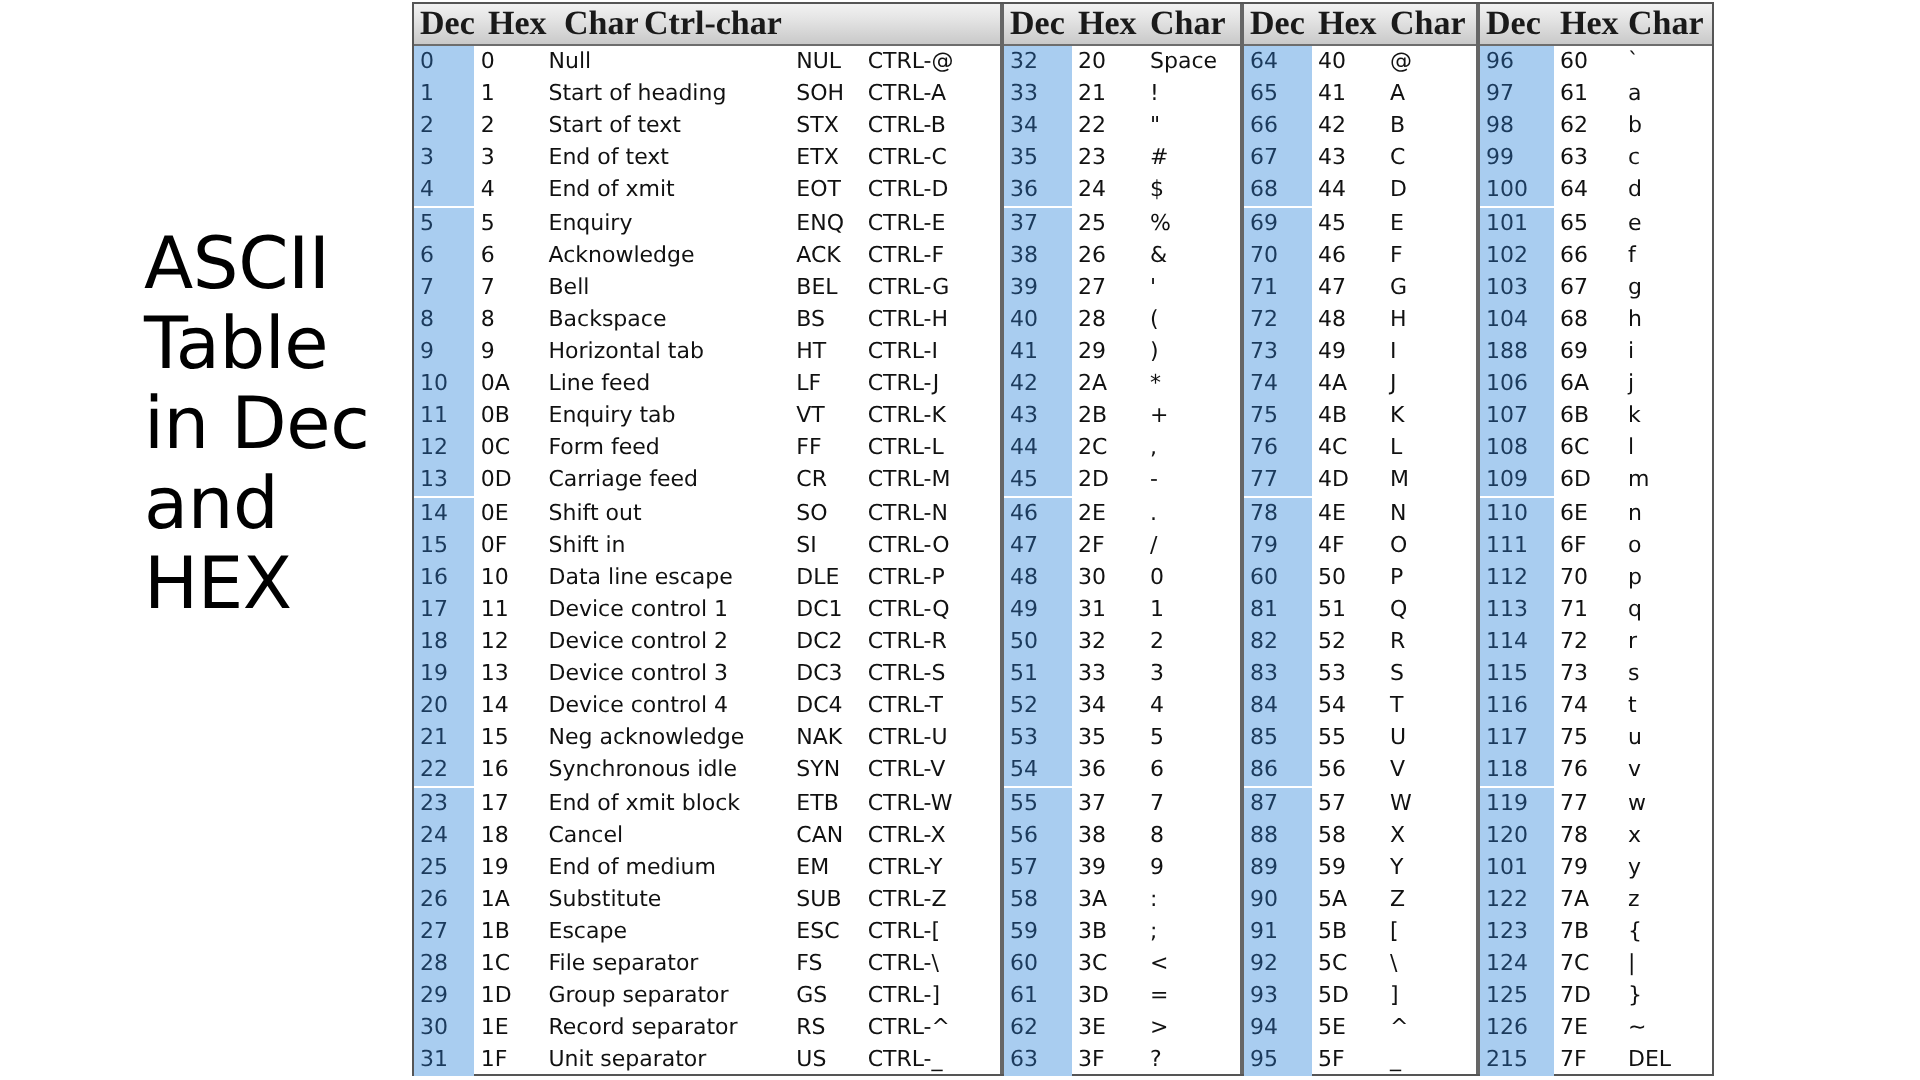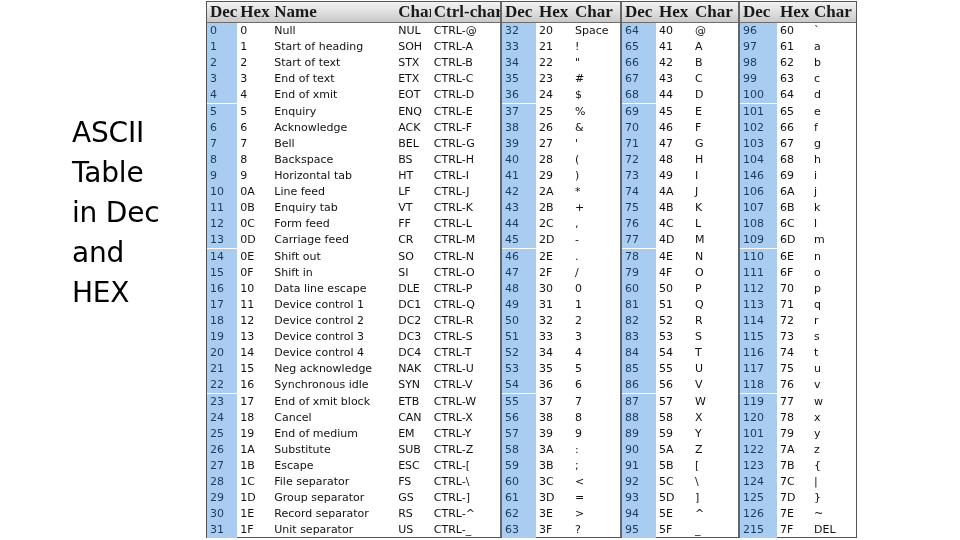--- a/index.html
+++ b/index.html
@@ -14,21 +14,21 @@
     font-family: "Liberation Sans", sans-serif;
     position: relative;
   }
 
   
   #title-block {
     position: absolute;
     left: 72px;
     top: 113px;
     width: 130px;
-    font-size: 28px;
+    font-size: 36px;
     line-height: 40px;
     color: #000000;
     font-family: "DejaVu Sans", sans-serif;
     font-weight: 400;
     letter-spacing: -0.2px;
     white-space: pre-line;
   }
 
   
   #ascii-table {
@@ -142,21 +142,20 @@
 Table
 in Dec
 and
 HEX</div>
 
 <div id="ascii-table">
     <div class="block b1">
       <div class="block-head">
         <div class="cell c-dec">Dec</div>
         <div class="cell c-hex">Hex</div>
-        <div class="cell c-name">Name</div>
         <div class="cell c-char">Char</div>
         <div class="cell c-ctrl">Ctrl-char</div>
       </div>
       <div class="block-body">
         <div class="row">
           <div class="cell c-dec">0</div>
           <div class="cell c-hex">0</div>
           <div class="cell c-name">Null</div>
           <div class="cell c-char">NUL</div>
           <div class="cell c-ctrl">CTRL-@</div>
@@ -764,21 +763,21 @@
           <div class="cell c-dec">103</div>
           <div class="cell c-hex">67</div>
           <div class="cell c-char">g</div>
         </div>
         <div class="row">
           <div class="cell c-dec">104</div>
           <div class="cell c-hex">68</div>
           <div class="cell c-char">h</div>
         </div>
         <div class="row">
-          <div class="cell c-dec">146</div>
+          <div class="cell c-dec">188</div>
           <div class="cell c-hex">69</div>
           <div class="cell c-char">i</div>
         </div>
         <div class="row">
           <div class="cell c-dec">106</div>
           <div class="cell c-hex">6A</div>
           <div class="cell c-char">j</div>
         </div>
         <div class="row">
           <div class="cell c-dec">107</div>

